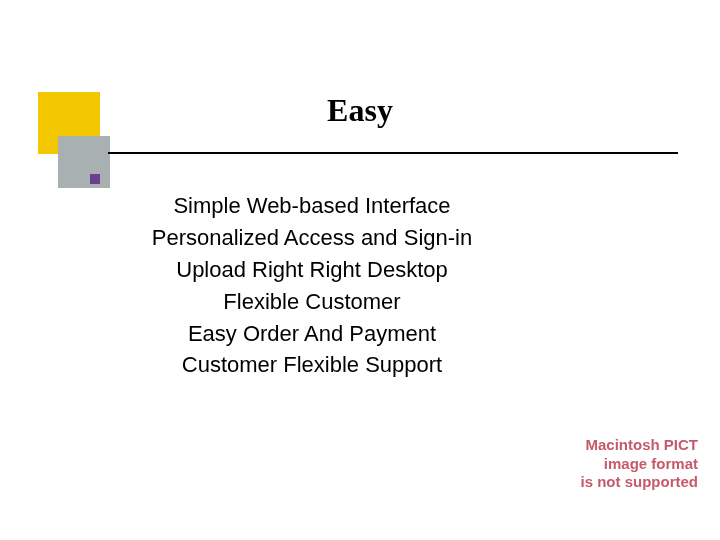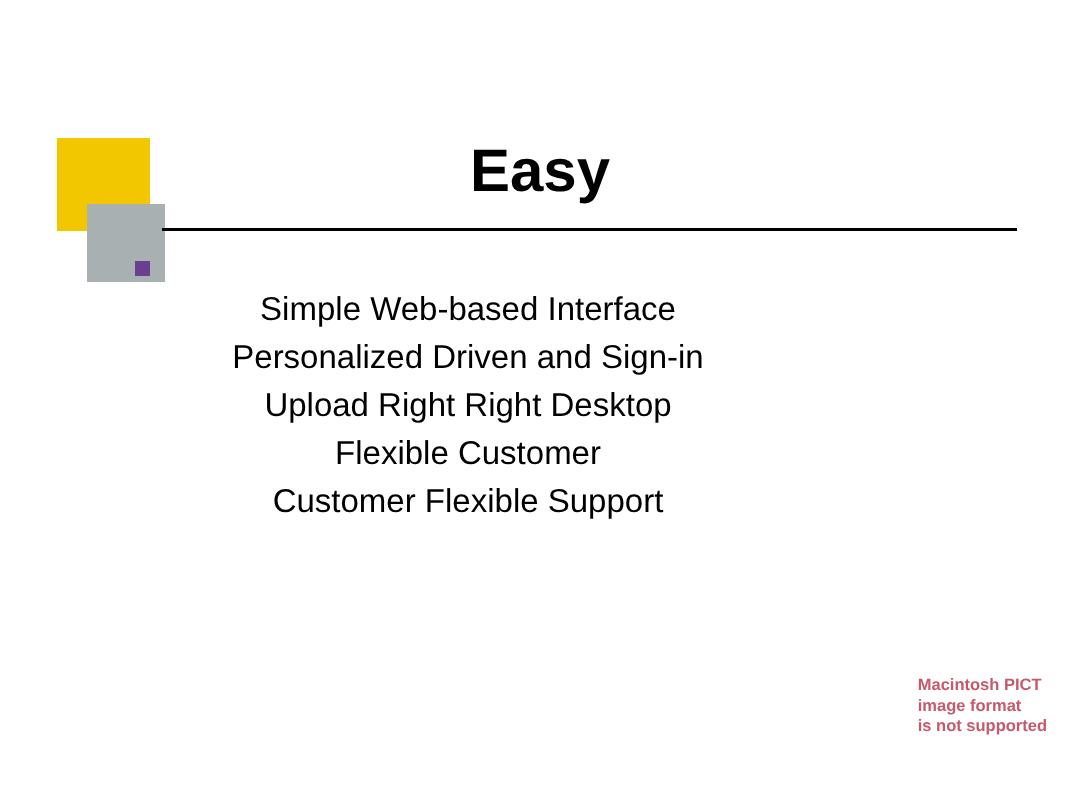--- a/index.html
+++ b/index.html
@@ -36,23 +36,23 @@
       background: #6b3f8f;
     }
     .title-wrap {
       position: absolute;
       top: 92px;
       left: 0;
       width: 720px;
       text-align: center;
     }
     .title {
-      font-family: Liberation Sans, sans-serif;
+      font-family: Liberation Serif, serif;
       font-weight: 700;
-      font-size: 40px;
+      font-size: 32px;
       color: #000000;
     }
     .underline {
       position: absolute;
       top: 152px;
       left: 108px;
       width: 570px;
       height: 2px;
       background: #000000;
     }
@@ -66,45 +66,46 @@
     .bullet-item {
       font-family: Verdana, Geneva, sans-serif;
       font-size: 22px;
       color: #000000;
       line-height: 1.45;
     }
     .footer-note {
       position: absolute;
       right: 22px;
       bottom: 48px;
-      text-align: left;
+      text-align: right;
       font-family: Arial, Helvetica, sans-serif;
       font-weight: 700;
-      font-size: 11px;
+      font-size: 15px;
       line-height: 1.25;
       color: #c65a6a;
     }
   </style>
 </head>
 <body>
 
 <div class="decor-yellow"></div>
 <div class="decor-grey"></div>
 <div class="decor-purple"></div>
 
 <div class="title-wrap">
   <div class="title">Easy</div>
 </div>
 <div class="underline"></div>
 
 <div class="bullets">
   <div class="bullet-item">Simple Web-based Interface</div>
-  <div class="bullet-item">Personalized Driven and Sign-in</div>
+  <div class="bullet-item">Personalized Access and Sign-in</div>
   <div class="bullet-item">Upload Right Right Desktop</div>
   <div class="bullet-item">Flexible Customer</div>
+  <div class="bullet-item">Easy Order And Payment</div>
   <div class="bullet-item">Customer Flexible Support</div>
 </div>
 
 <div class="footer-note">
   <div>Macintosh PICT</div>
   <div>image format</div>
   <div>is not supported</div>
 </div>
 
 </body></html>

